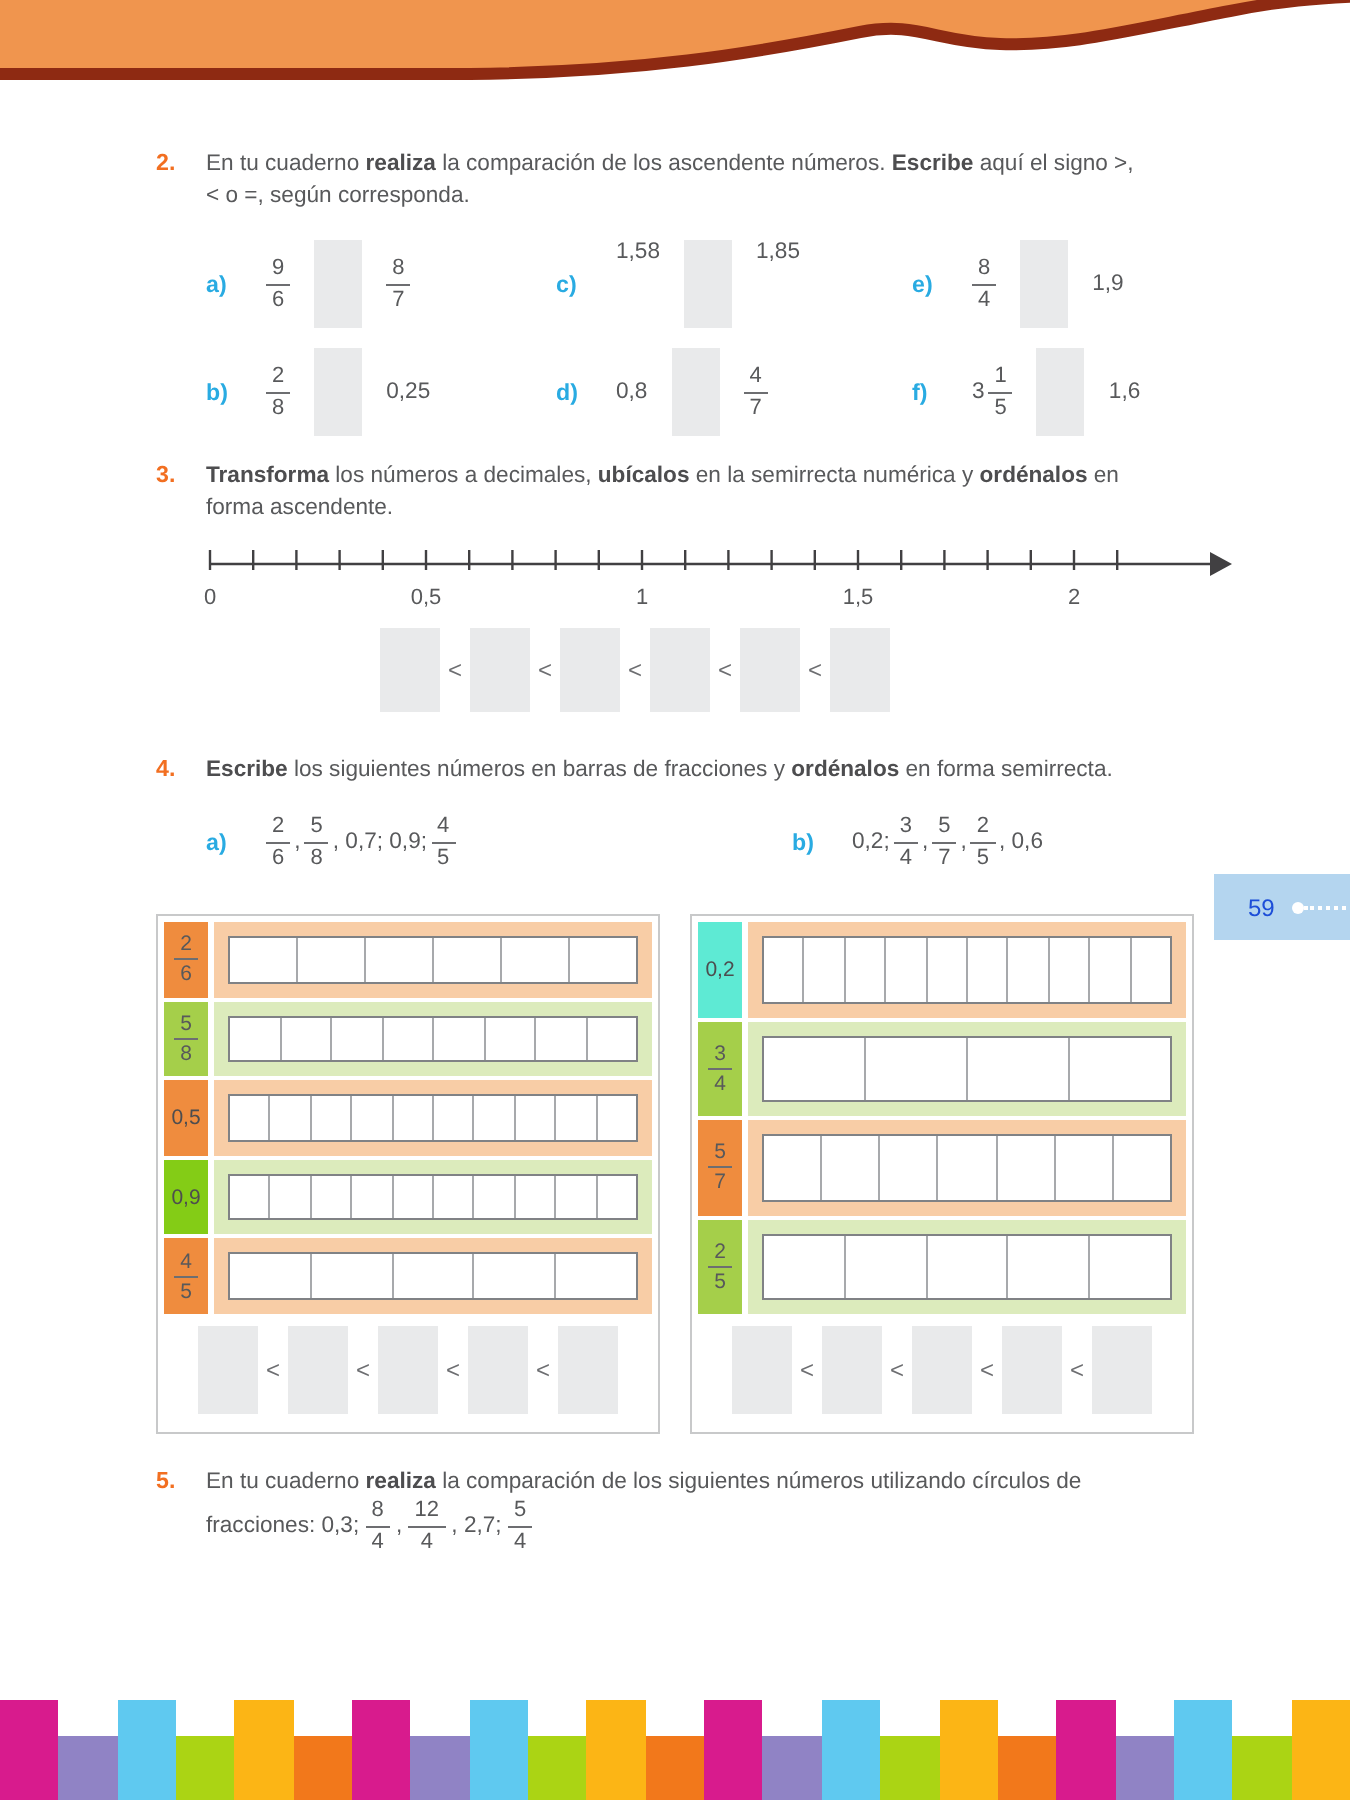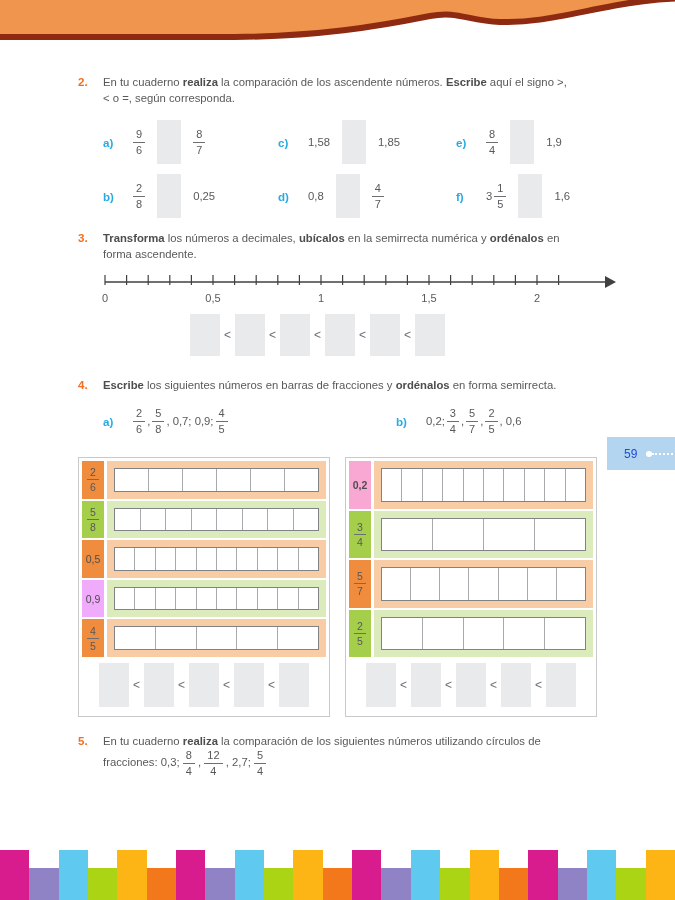--- a/index.html
+++ b/index.html
@@ -87,21 +87,21 @@
         </span>
         <span class="gbox"></span>
         <span class="frac">
           <span class="fnum">8</span>
           <span class="fden">7</span>
         </span>
       </span>
   </div>
   <div class="ex2-item" style="left:278px;top:115px;">
     <span class="ilabel">c)</span>
-    <span class="item-body" style="display:flex;align-items:center;gap:12px;">
+    <span class="item-body" style="display:flex;gap:12px;">
         <span>1,58</span>
         <span class="gbox"></span>
         <span>1,85</span>
       </span>
   </div>
   <div class="ex2-item" style="left:456px;top:115px;">
     <span class="ilabel">e)</span>
     <span class="item-body" style="display:flex;align-items:center;gap:12px;">
         <span class="frac">
           <span class="fnum">8</span>
@@ -295,21 +295,21 @@
               <div class="pcell"></div>
               <div class="pcell"></div>
               <div class="pcell"></div>
               <div class="pcell"></div>
               <div class="pcell"></div>
               <div class="pcell"></div>
             </div>
           </div>
         </div>
         <div class="prow">
-          <div class="plabel" style="background: #f0abfc;">
+          <div class="plabel" style="background: #84cc16;">
             <span>0,9</span>
           </div>
           <div class="pband" style="background: rgb(220, 235, 188);">
             <div class="pbar">
               <div class="pcell"></div>
               <div class="pcell"></div>
               <div class="pcell"></div>
               <div class="pcell"></div>
               <div class="pcell"></div>
               <div class="pcell"></div>
@@ -346,21 +346,21 @@
         <span class="gbox"></span>
         <span class="sign">&lt;</span>
         <span class="gbox"></span>
         <span class="sign">&lt;</span>
         <span class="gbox"></span>
       </div>
     </div>
   <div class="panel" style="left:345px;top:457px;">
       <div class="panel-rows">
         <div class="prow">
-          <div class="plabel" style="background: #f9a8d4; font-weight: bold;">
+          <div class="plabel" style="background: #5eead4;">
             <span>0,2</span>
           </div>
           <div class="pband" style="background: rgb(248, 205, 166);">
             <div class="pbar">
               <div class="pcell"></div>
               <div class="pcell"></div>
               <div class="pcell"></div>
               <div class="pcell"></div>
               <div class="pcell"></div>
               <div class="pcell"></div>

